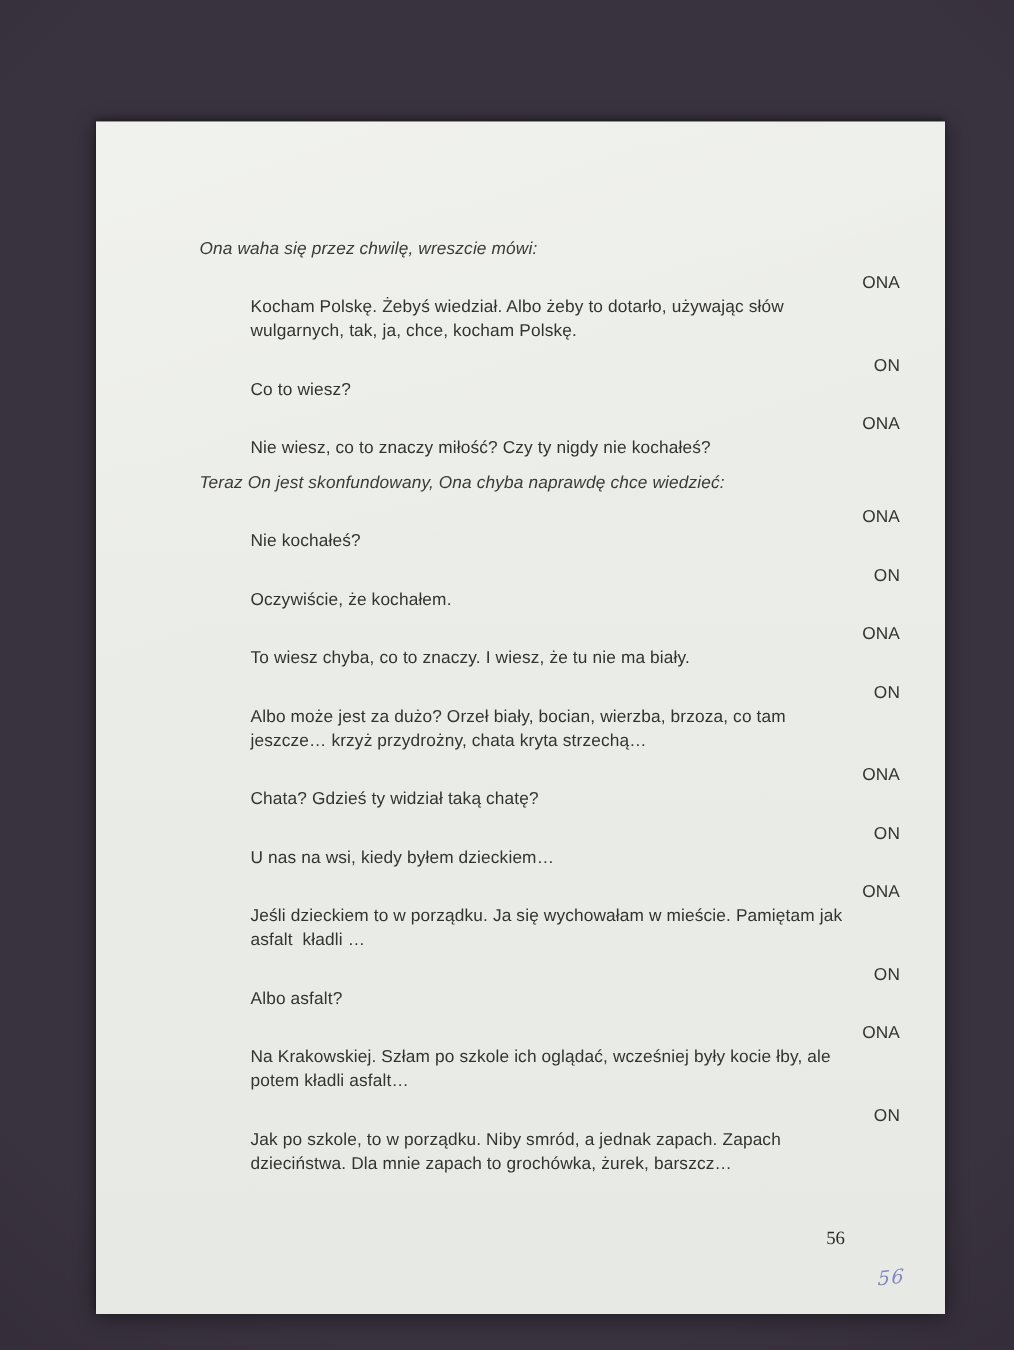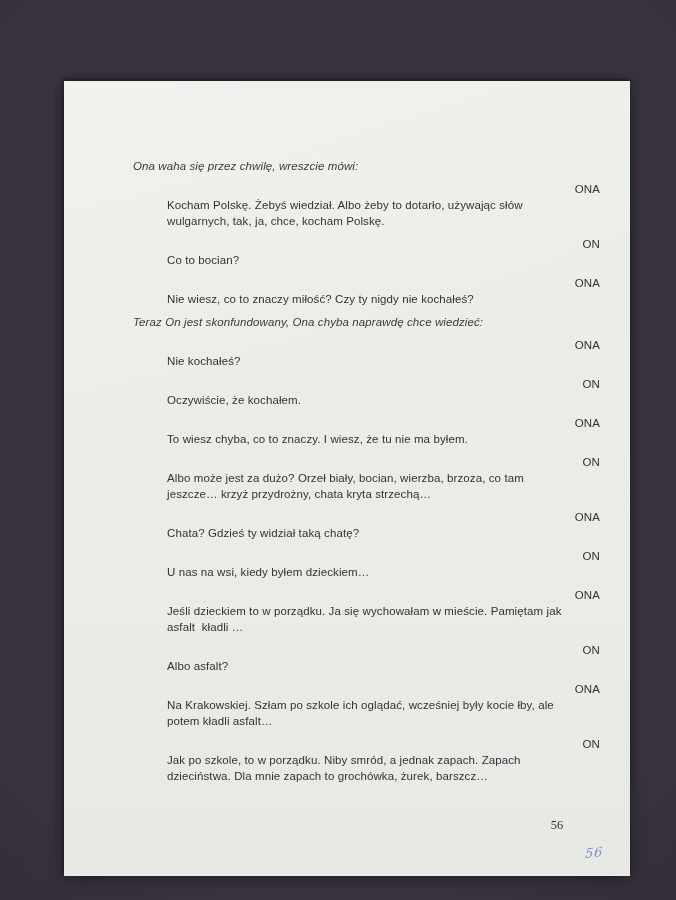--- a/index.html
+++ b/index.html
@@ -87,38 +87,38 @@
   <div class="page">
     <div class="content" id="blocks">
         <div class="direction"><div class="line">Ona waha się przez chwilę, wreszcie mówi:</div></div>
         <div class="dialogue">
           <div class="speaker">ONA</div>
           <div class="line">Kocham Polskę. Żebyś wiedział. Albo żeby to dotarło, używając słów</div>
           <div class="line">wulgarnych, tak, ja, chce, kocham Polskę.</div>
         </div>
         <div class="dialogue">
           <div class="speaker">ON</div>
-          <div class="line">Co to bocian?</div>
+          <div class="line">Co to wiesz?</div>
         </div>
         <div class="dialogue">
           <div class="speaker">ONA</div>
           <div class="line">Nie wiesz, co to znaczy miłość? Czy ty nigdy nie kochałeś?</div>
         </div>
         <div class="direction"><div class="line">Teraz On jest skonfundowany, Ona chyba naprawdę chce wiedzieć:</div></div>
         <div class="dialogue">
           <div class="speaker">ONA</div>
           <div class="line">Nie kochałeś?</div>
         </div>
         <div class="dialogue">
           <div class="speaker">ON</div>
           <div class="line">Oczywiście, że kochałem.</div>
         </div>
         <div class="dialogue">
           <div class="speaker">ONA</div>
-          <div class="line">To wiesz chyba, co to znaczy. I wiesz, że tu nie ma byłem.</div>
+          <div class="line">To wiesz chyba, co to znaczy. I wiesz, że tu nie ma biały.</div>
         </div>
         <div class="dialogue">
           <div class="speaker">ON</div>
           <div class="line">Albo może jest za dużo? Orzeł biały, bocian, wierzba, brzoza, co tam</div>
           <div class="line">jeszcze… krzyż przydrożny, chata kryta strzechą…</div>
         </div>
         <div class="dialogue">
           <div class="speaker">ONA</div>
           <div class="line">Chata? Gdzieś ty widział taką chatę?</div>
         </div>

